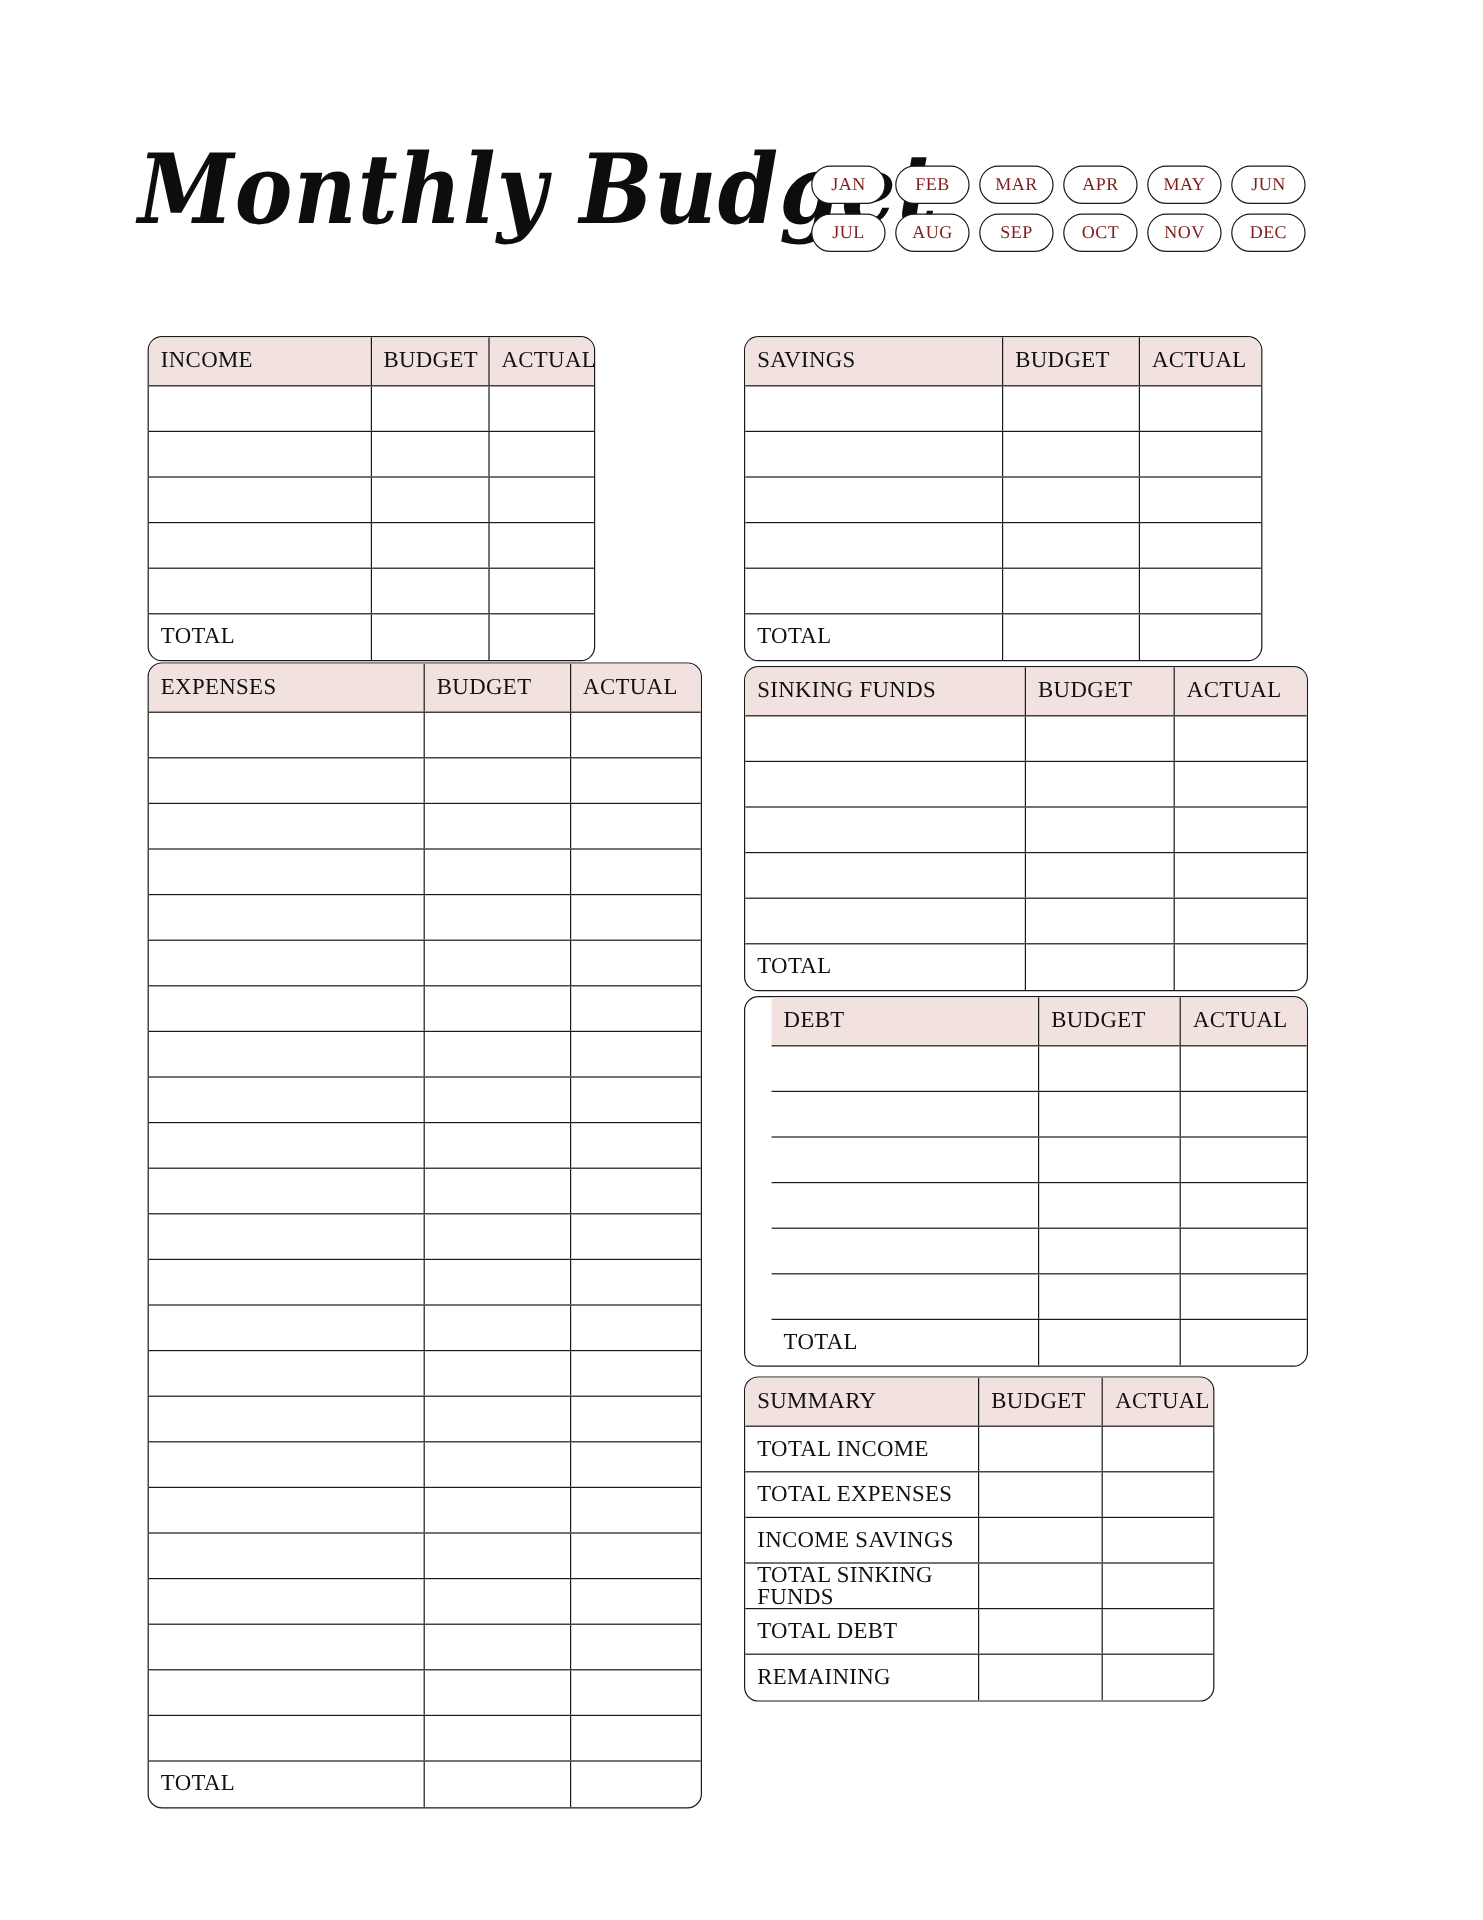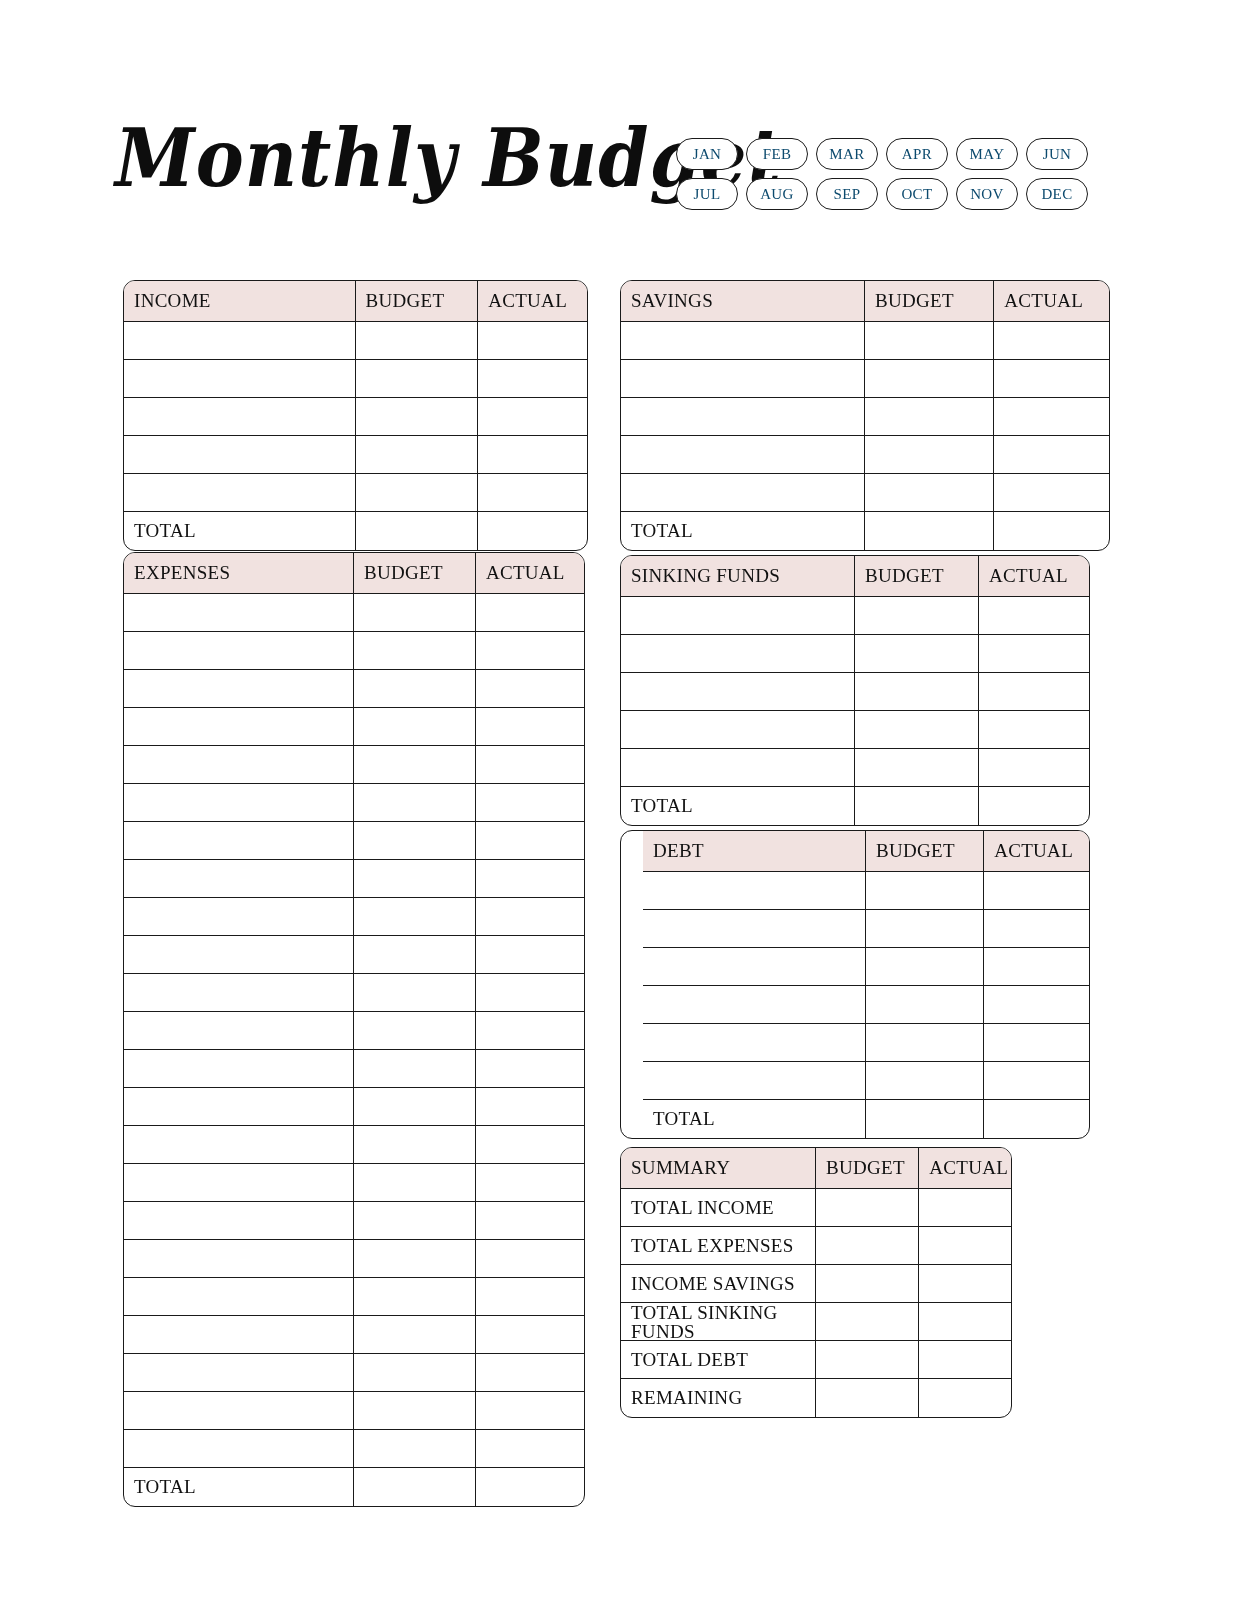--- a/index.html
+++ b/index.html
@@ -63,21 +63,21 @@
     width: 62px;
     height: 32px;
     border: 1.4px solid #1a1a1a;
     border-radius: 18px;
     display: flex;
     align-items: center;
     justify-content: center;
     font-size: 15px;
     letter-spacing: 0.4px;
     background: #ffffff;
-    color: #0c4a6e;
+    color: #7f1d1d;
     box-sizing: border-box;
   }
 
   
   .table-block {
     position: absolute;
     border: 1.6px solid #1a1a1a;
     border-radius: 12px;
     box-sizing: border-box;
     background: #ffffff;
@@ -111,22 +111,22 @@
   .c-label { width: 50%; }
   .c-budget { width: 26.5%; }
   .c-actual { width: 23.5%; }
 
   .h-row { height: 41px; }
   .d-row { height: 38px; }
 
   .two-line { white-space: normal; line-height: 1.0; font-size: 19px; }
 
   
-  #income-table   { left: 123px; top: 280px;  width: 465px; }
-  #savings-table  { left: 620px; top: 280px;  width: 490px; }
+  #income-table   { left: 123px; top: 280px;  width: 373px; }
+  #savings-table  { left: 620px; top: 280px;  width: 432px; }
   #expenses-table { left: 123px; top: 552px;  width: 462px; }
   #sinking-table  { left: 620px; top: 555px;  width: 470px; }
   #debt-table     { left: 620px; top: 830px;  width: 470px; padding-left: 22px; }
   #summary-table  { left: 620px; top: 1147px; width: 392px; }
 </style>
 </head>
 <body>
 
 <div class="page">
 

